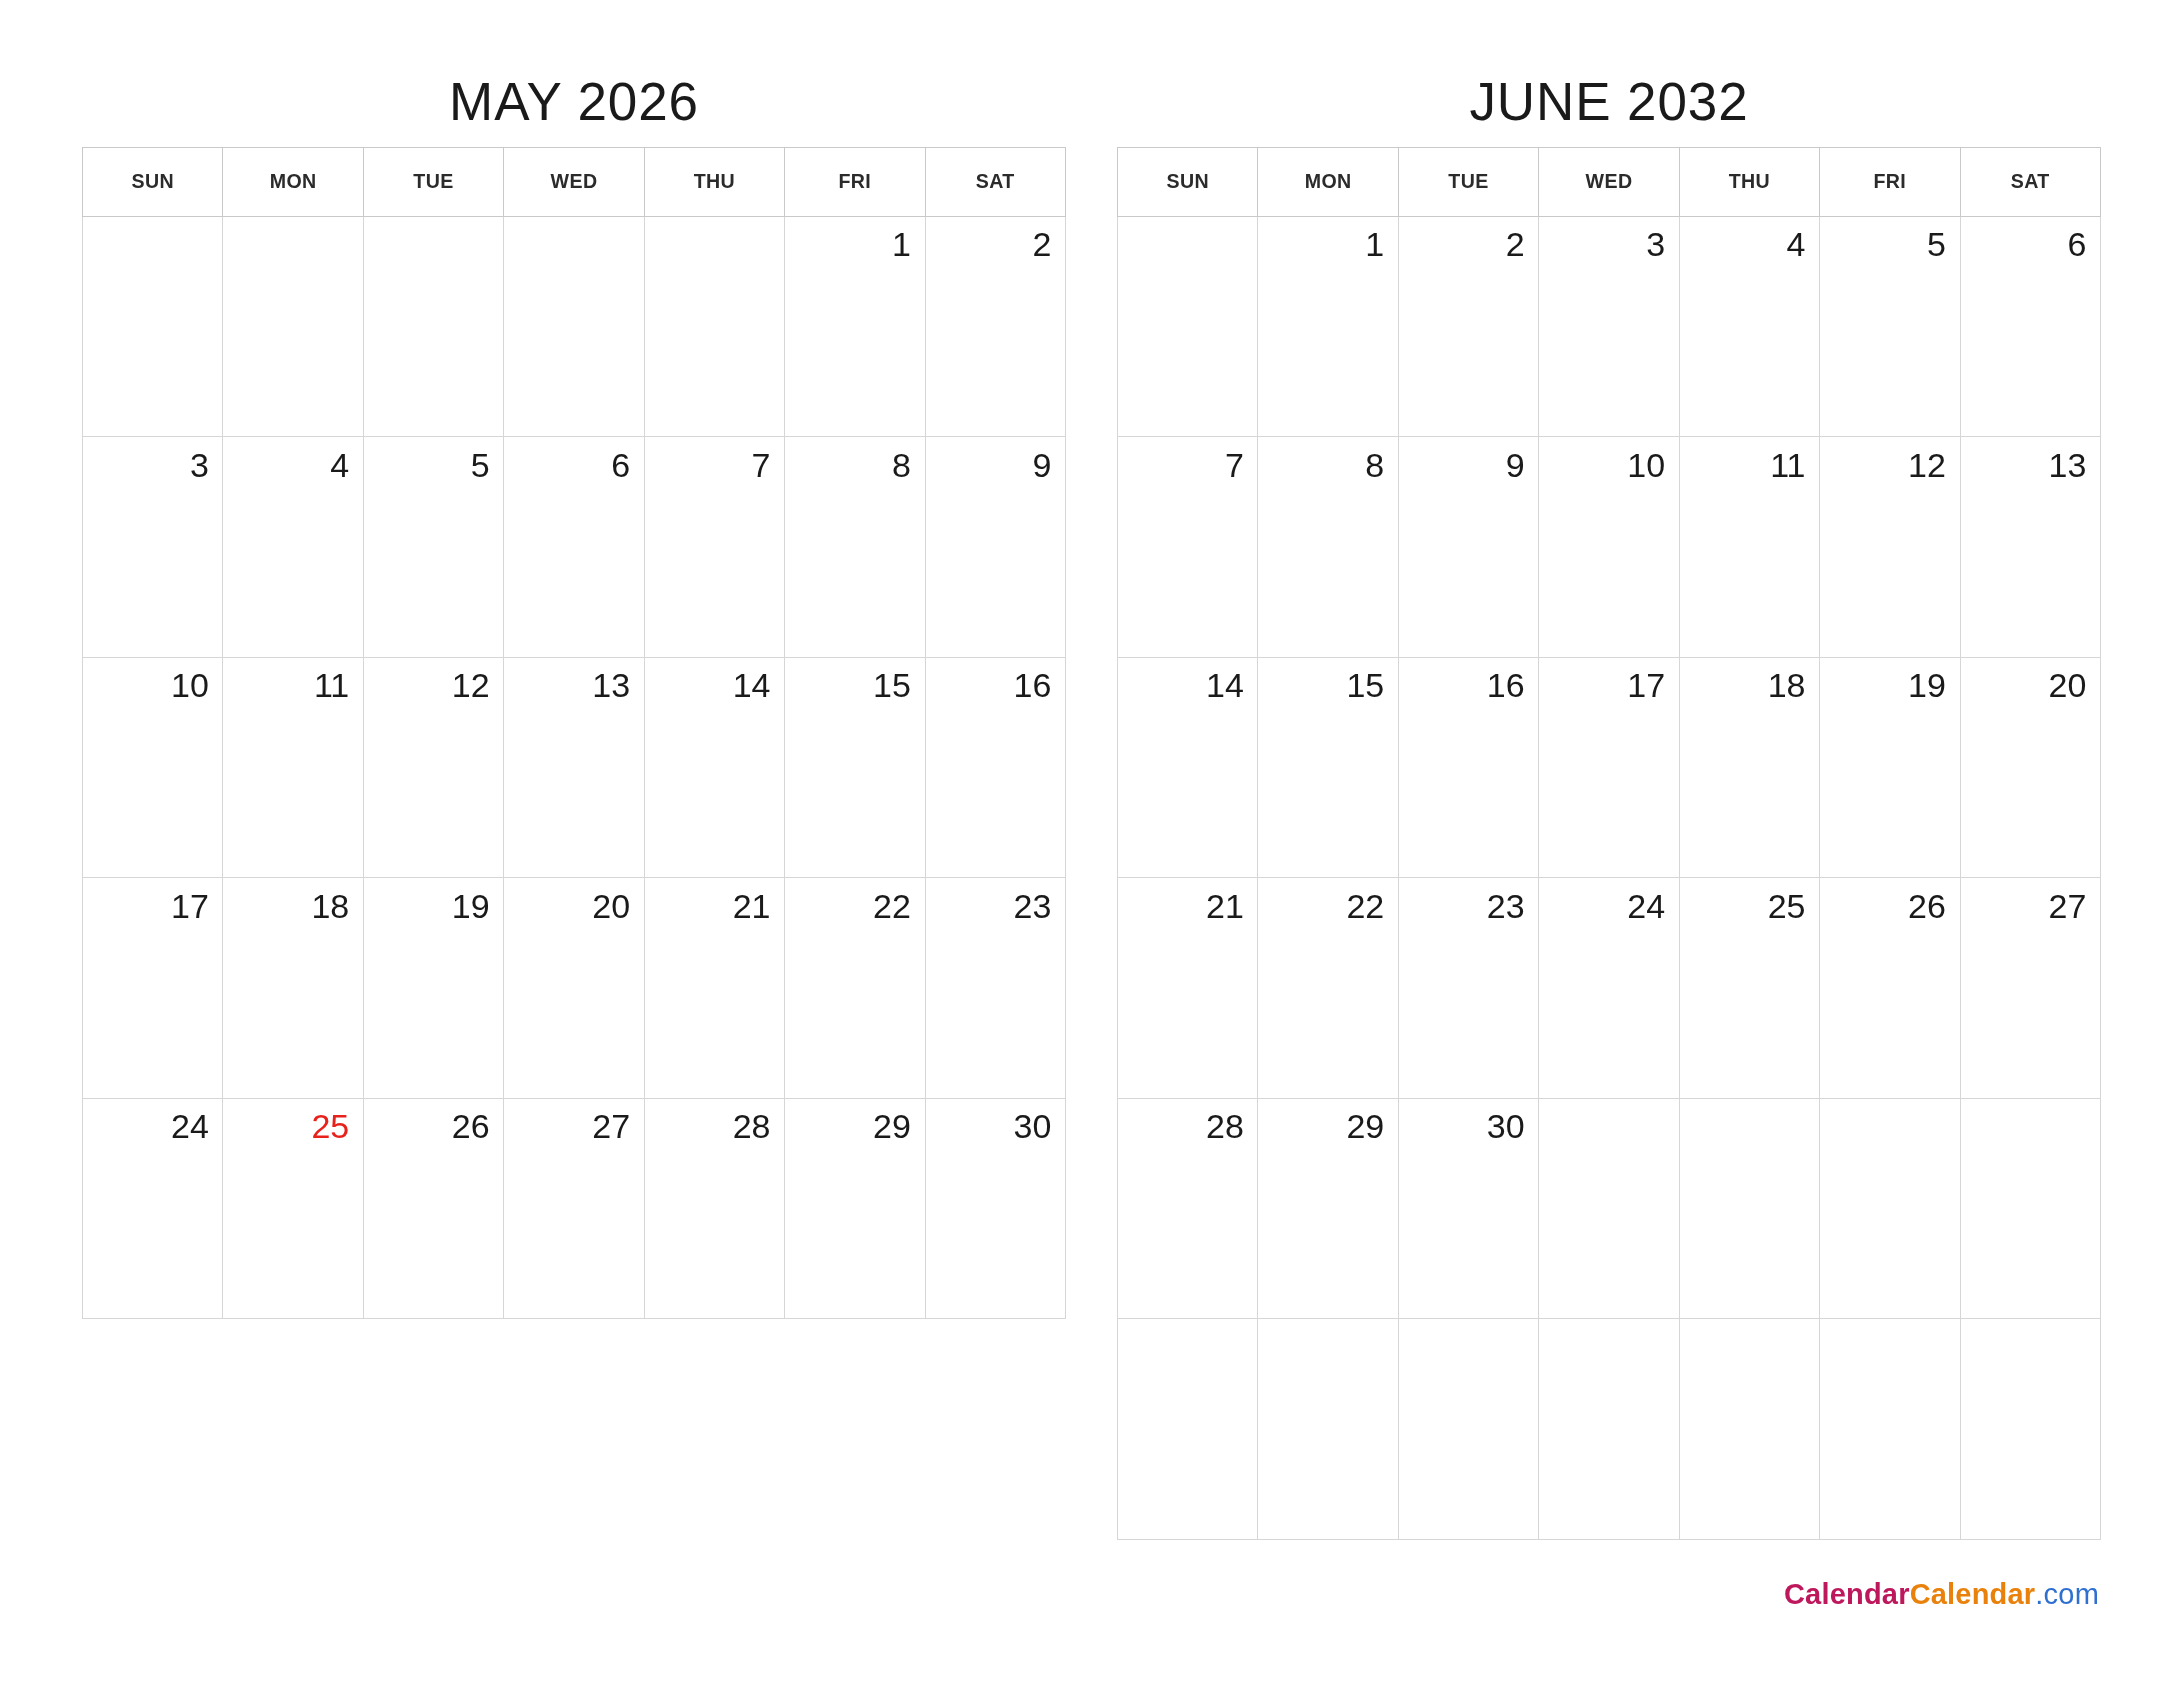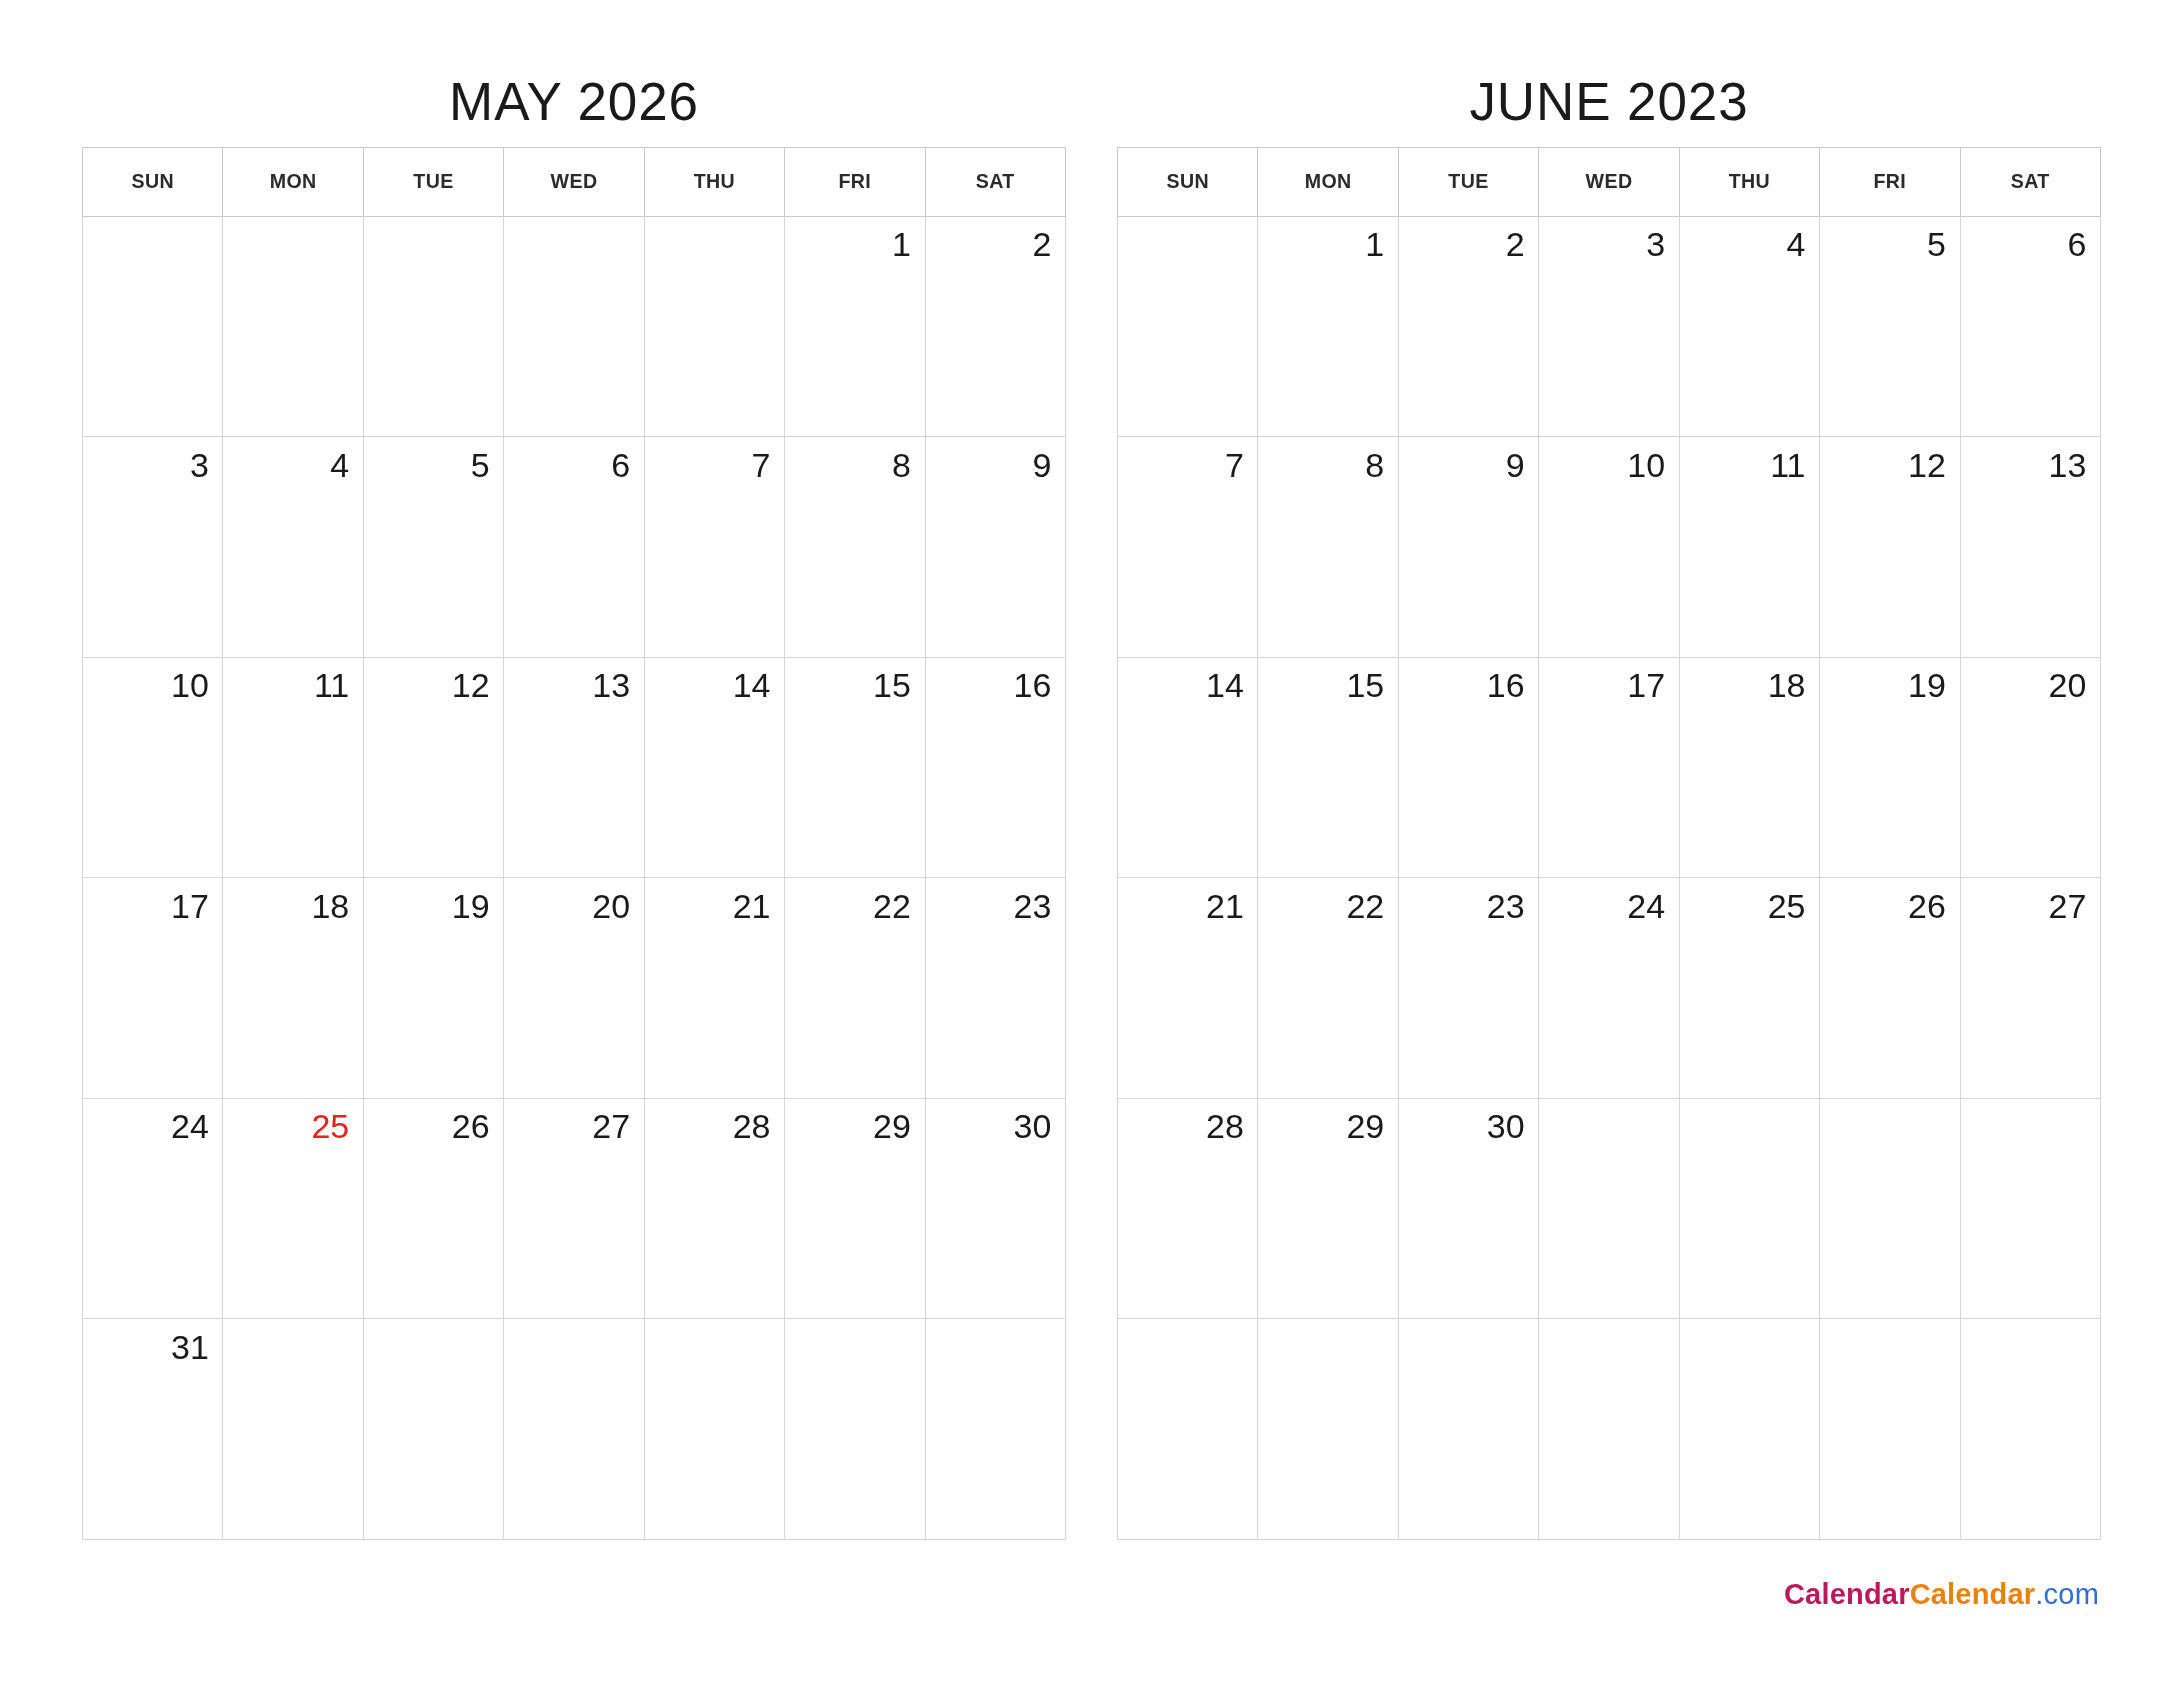--- a/index.html
+++ b/index.html
@@ -224,49 +224,26 @@
             <td>
                 <span class="daynum">28</span>
               </td>
             <td>
                 <span class="daynum">29</span>
               </td>
             <td>
                 <span class="daynum">30</span>
               </td>
           </tr>
-          <tr>
-            <td>
-                <span class="daynum">31</span>
-              </td>
-            <td class="empty">
-                <span class="daynum"></span>
-              </td>
-            <td class="empty">
-                <span class="daynum"></span>
-              </td>
-            <td class="empty">
-                <span class="daynum"></span>
-              </td>
-            <td class="empty">
-                <span class="daynum"></span>
-              </td>
-            <td class="empty">
-                <span class="daynum"></span>
-              </td>
-            <td class="empty">
-                <span class="daynum"></span>
-              </td>
-          </tr>
         </tbody>
       </table>
     </div>
 
     <div class="month">
-      <div class="month-title">JUNE 2023</div>
+      <div class="month-title">JUNE 2032</div>
       <table class="cal">
         <thead>
           <tr>
             <th>SUN</th>
             <th>MON</th>
             <th>TUE</th>
             <th>WED</th>
             <th>THU</th>
             <th>FRI</th>
             <th>SAT</th>

